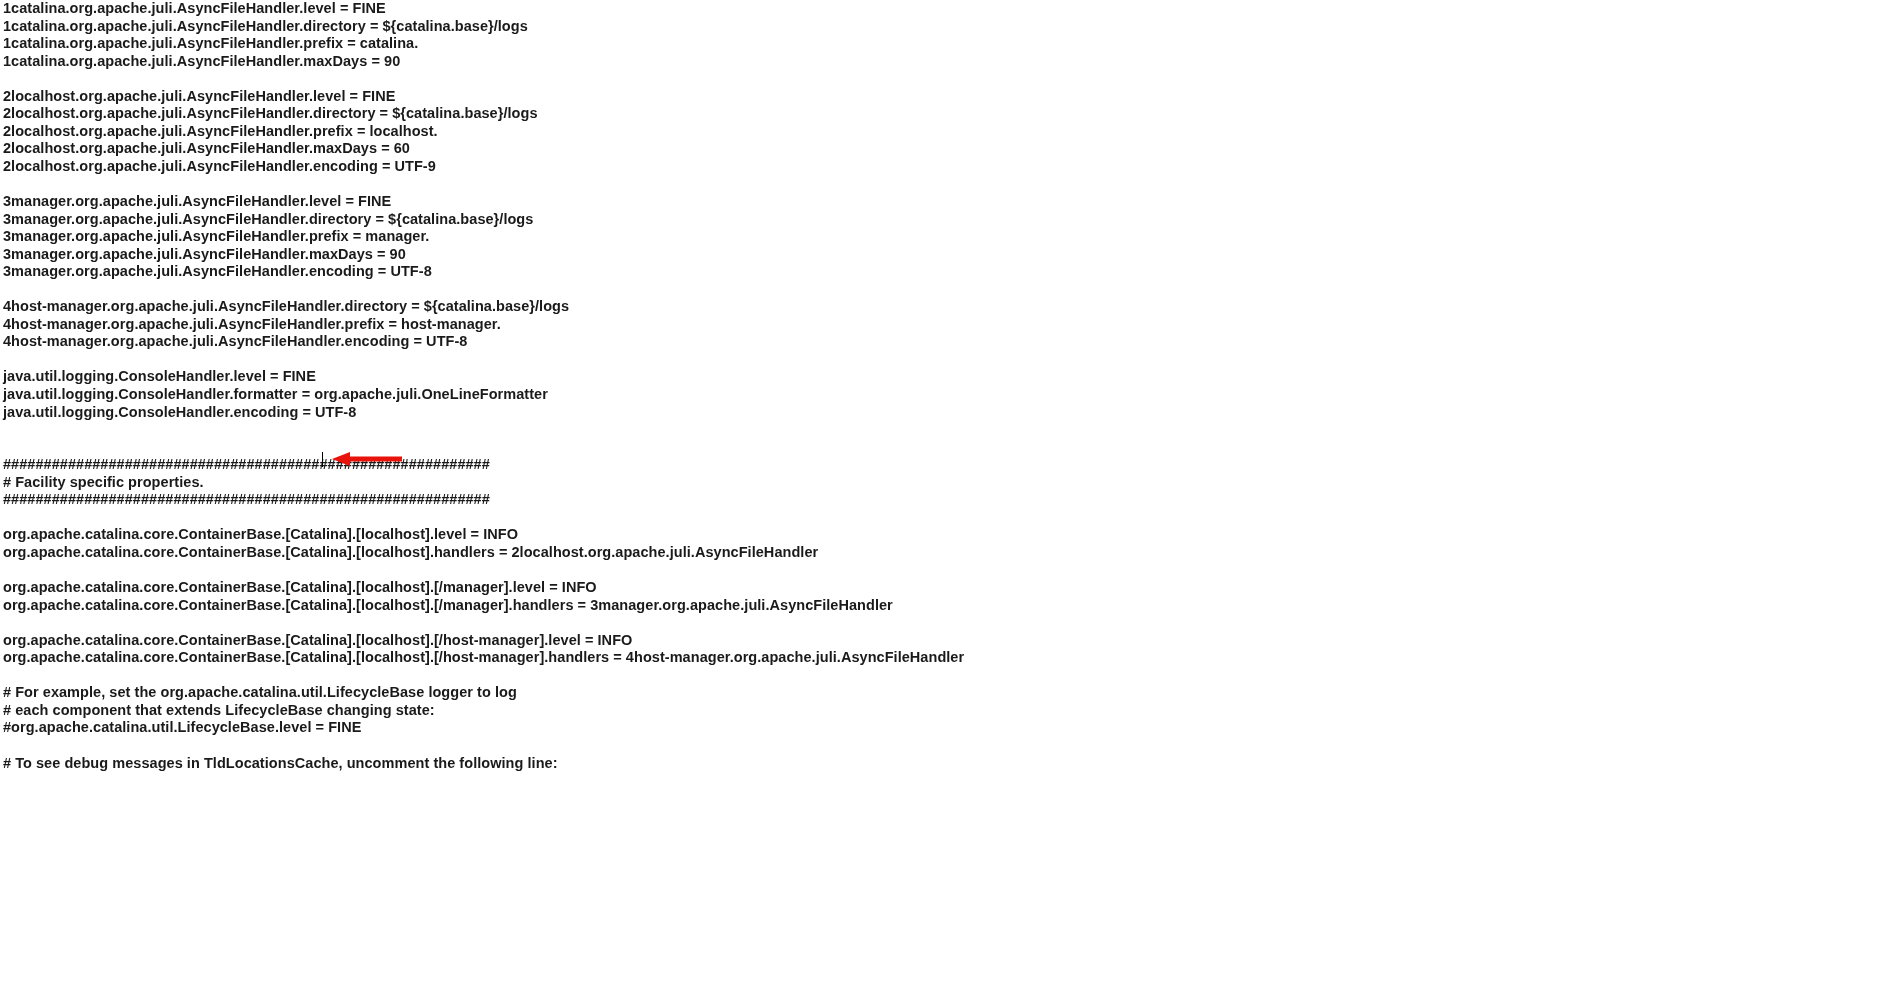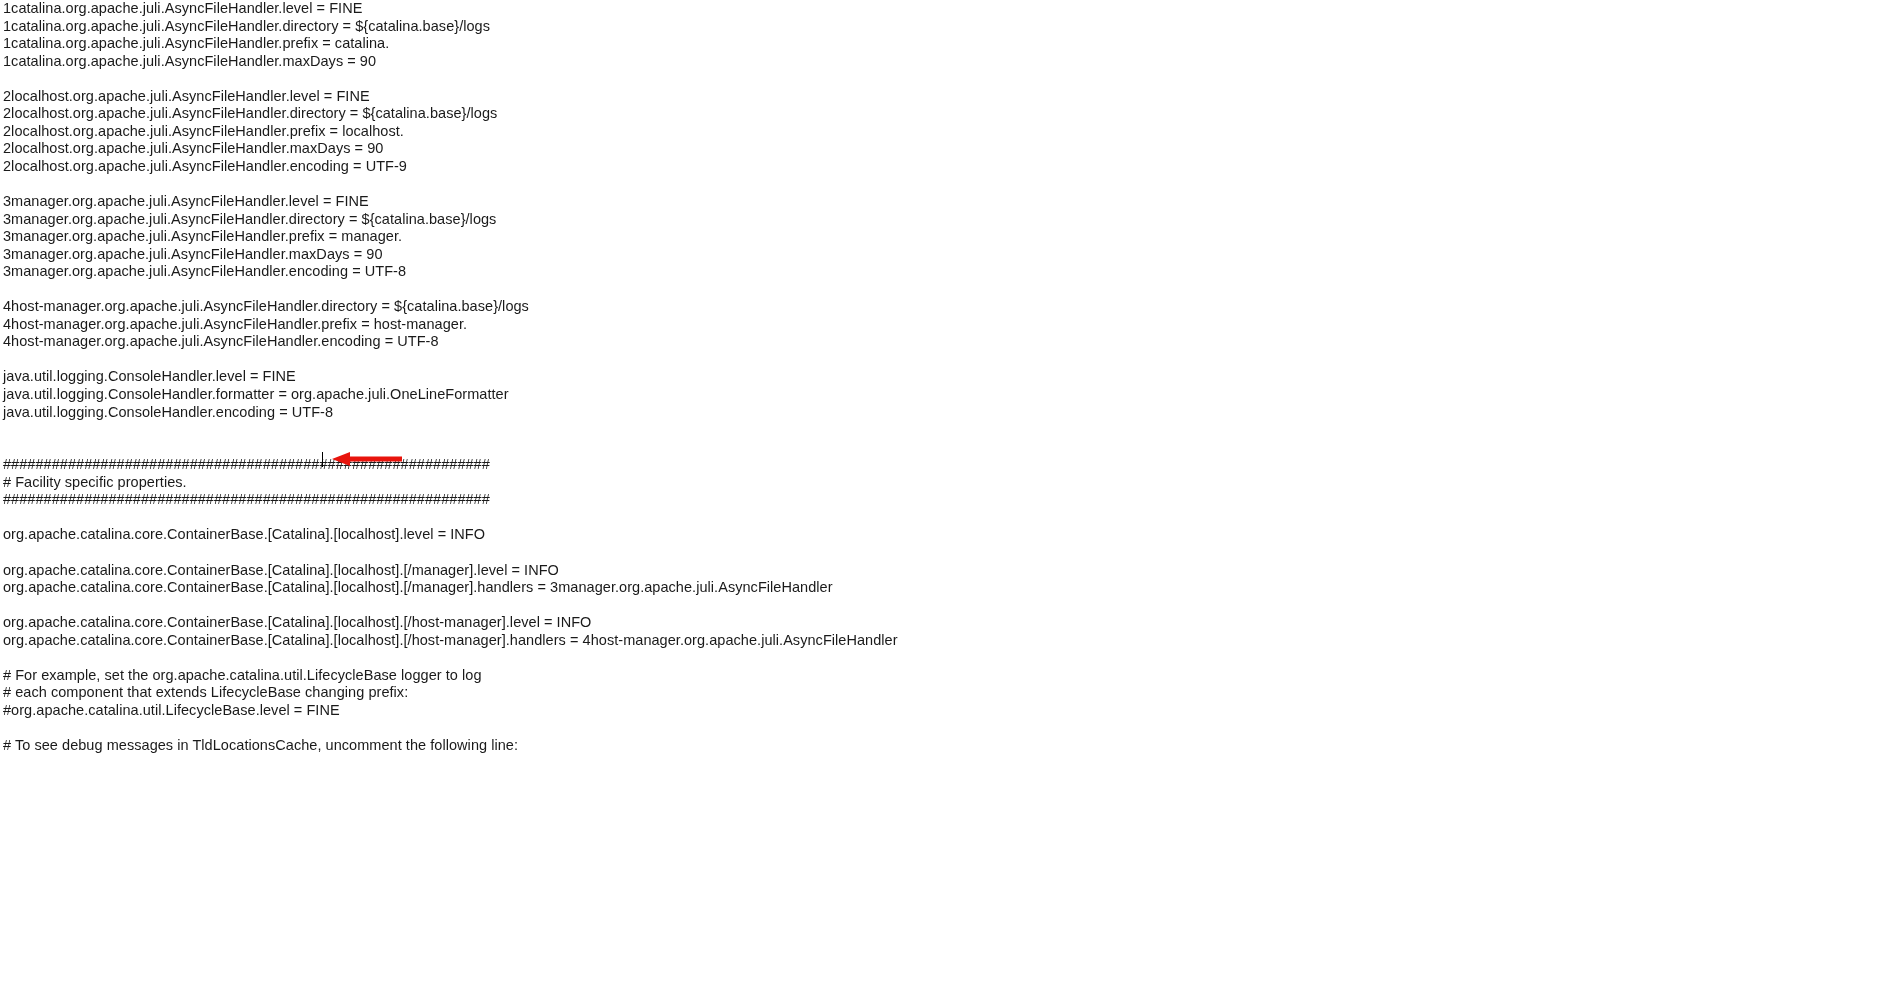--- a/index.html
+++ b/index.html
@@ -12,20 +12,21 @@
   }
   body {
     font-family: "Liberation Sans", sans-serif;
   }
   #editor {
     position: relative;
     width: 1903px;
     height: 994px;
     background: #ffffff;
     padding: 0;
+    font-weight: bold;
   }
   .line {
     position: relative;
     height: 17.55px;
     line-height: 17.55px;
     font-size: 14.5px;
     color: #1a1a1a;
     white-space: pre;
     padding-left: 3px;
     font-family: "Liberation Sans", sans-serif;
@@ -52,21 +53,21 @@
 
   <div id="lines">
       <div class="line">1catalina.org.apache.juli.AsyncFileHandler.level = FINE</div>
       <div class="line">1catalina.org.apache.juli.AsyncFileHandler.directory = ${catalina.base}/logs</div>
       <div class="line">1catalina.org.apache.juli.AsyncFileHandler.prefix = catalina.</div>
       <div class="line">1catalina.org.apache.juli.AsyncFileHandler.maxDays = 90</div>
       <div class="line blank">&nbsp;</div>
       <div class="line">2localhost.org.apache.juli.AsyncFileHandler.level = FINE</div>
       <div class="line">2localhost.org.apache.juli.AsyncFileHandler.directory = ${catalina.base}/logs</div>
       <div class="line">2localhost.org.apache.juli.AsyncFileHandler.prefix = localhost.</div>
-      <div class="line">2localhost.org.apache.juli.AsyncFileHandler.maxDays = 90</div>
+      <div class="line">2localhost.org.apache.juli.AsyncFileHandler.maxDays = 60</div>
       <div class="line">2localhost.org.apache.juli.AsyncFileHandler.encoding = UTF-9</div>
       <div class="line blank">&nbsp;</div>
       <div class="line">3manager.org.apache.juli.AsyncFileHandler.level = FINE</div>
       <div class="line">3manager.org.apache.juli.AsyncFileHandler.directory = ${catalina.base}/logs</div>
       <div class="line">3manager.org.apache.juli.AsyncFileHandler.prefix = manager.</div>
       <div class="line">3manager.org.apache.juli.AsyncFileHandler.maxDays = 90</div>
       <div class="line">3manager.org.apache.juli.AsyncFileHandler.encoding = UTF-8</div>
       <div class="line blank">&nbsp;</div>
       <div class="line">4host-manager.org.apache.juli.AsyncFileHandler.directory = ${catalina.base}/logs</div>
       <div class="line">4host-manager.org.apache.juli.AsyncFileHandler.prefix = host-manager.</div>
@@ -75,29 +76,30 @@
       <div class="line">java.util.logging.ConsoleHandler.level = FINE</div>
       <div class="line">java.util.logging.ConsoleHandler.formatter = org.apache.juli.OneLineFormatter</div>
       <div class="line">java.util.logging.ConsoleHandler.encoding = UTF-8</div>
       <div class="line blank">&nbsp;</div>
       <div class="line blank">&nbsp;</div>
       <div class="line">############################################################</div>
       <div class="line"># Facility specific properties.</div>
       <div class="line">############################################################</div>
       <div class="line blank">&nbsp;</div>
       <div class="line">org.apache.catalina.core.ContainerBase.[Catalina].[localhost].level = INFO</div>
+      <div class="line">org.apache.catalina.core.ContainerBase.[Catalina].[localhost].handlers = 2localhost.org.apache.juli.AsyncFileHandler</div>
       <div class="line blank">&nbsp;</div>
       <div class="line">org.apache.catalina.core.ContainerBase.[Catalina].[localhost].[/manager].level = INFO</div>
       <div class="line">org.apache.catalina.core.ContainerBase.[Catalina].[localhost].[/manager].handlers = 3manager.org.apache.juli.AsyncFileHandler</div>
       <div class="line blank">&nbsp;</div>
       <div class="line">org.apache.catalina.core.ContainerBase.[Catalina].[localhost].[/host-manager].level = INFO</div>
       <div class="line">org.apache.catalina.core.ContainerBase.[Catalina].[localhost].[/host-manager].handlers = 4host-manager.org.apache.juli.AsyncFileHandler</div>
       <div class="line blank">&nbsp;</div>
       <div class="line"># For example, set the org.apache.catalina.util.LifecycleBase logger to log</div>
-      <div class="line"># each component that extends LifecycleBase changing prefix:</div>
+      <div class="line"># each component that extends LifecycleBase changing state:</div>
       <div class="line">#org.apache.catalina.util.LifecycleBase.level = FINE</div>
       <div class="line blank">&nbsp;</div>
       <div class="line"># To see debug messages in TldLocationsCache, uncomment the following line:</div>
     </div>
 
   <div id="caret" style="left: 322px; top: 452px;"></div>
 
   <svg id="arrow-annotation" width="90" height="30" viewBox="0 0 90 30" style="left: 320px; top: 444px;">
     <g>
       <path d="M 12 15 L 30 8 L 30 22 Z" fill="#e8140c"></path>

